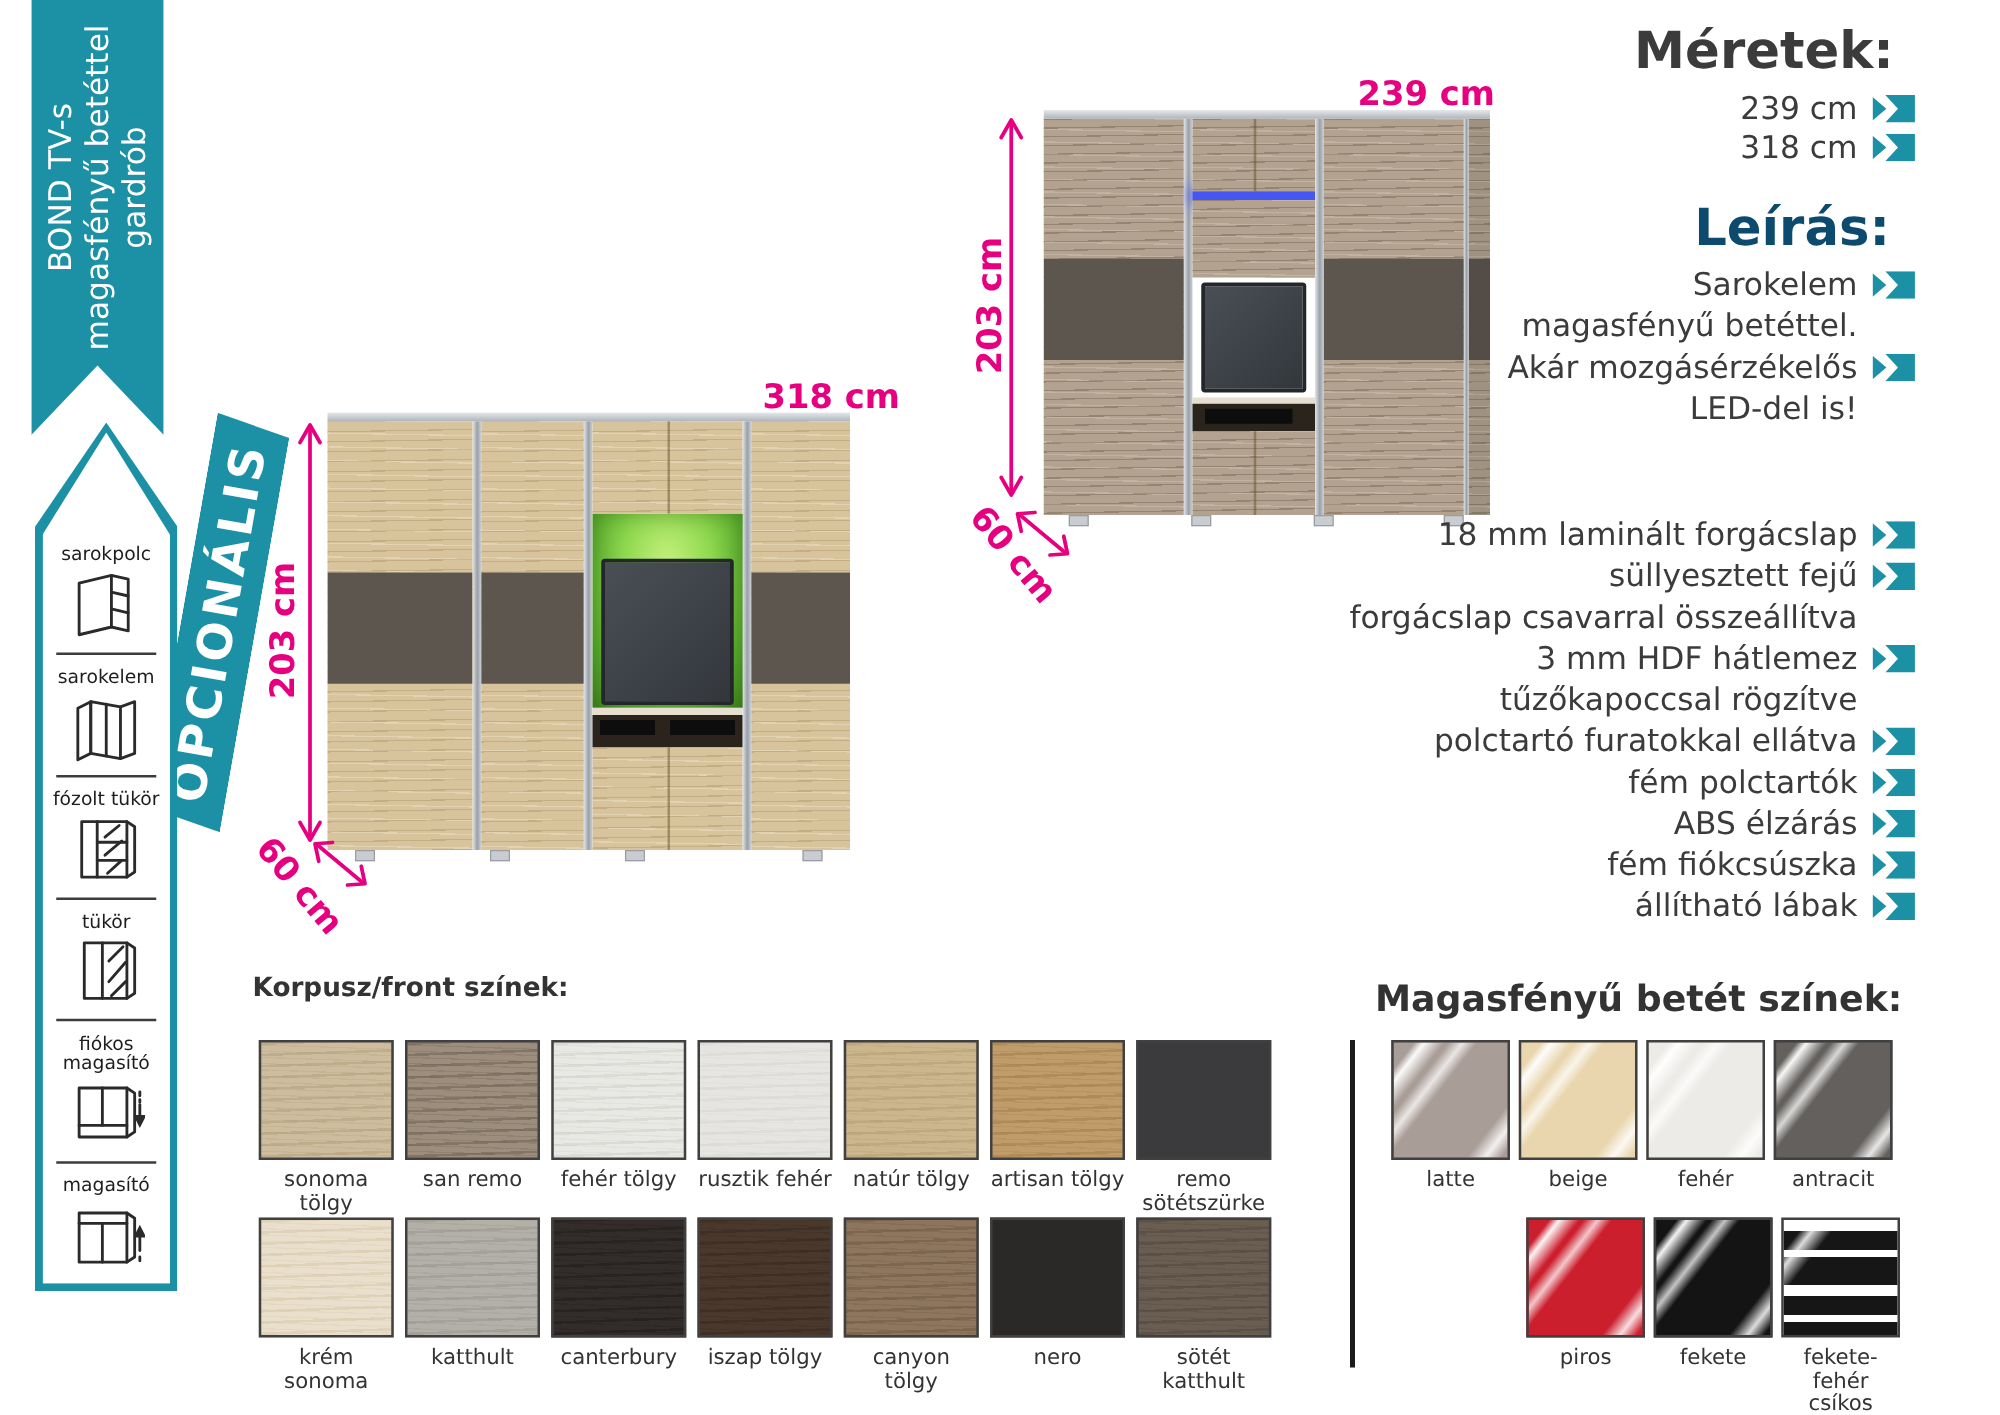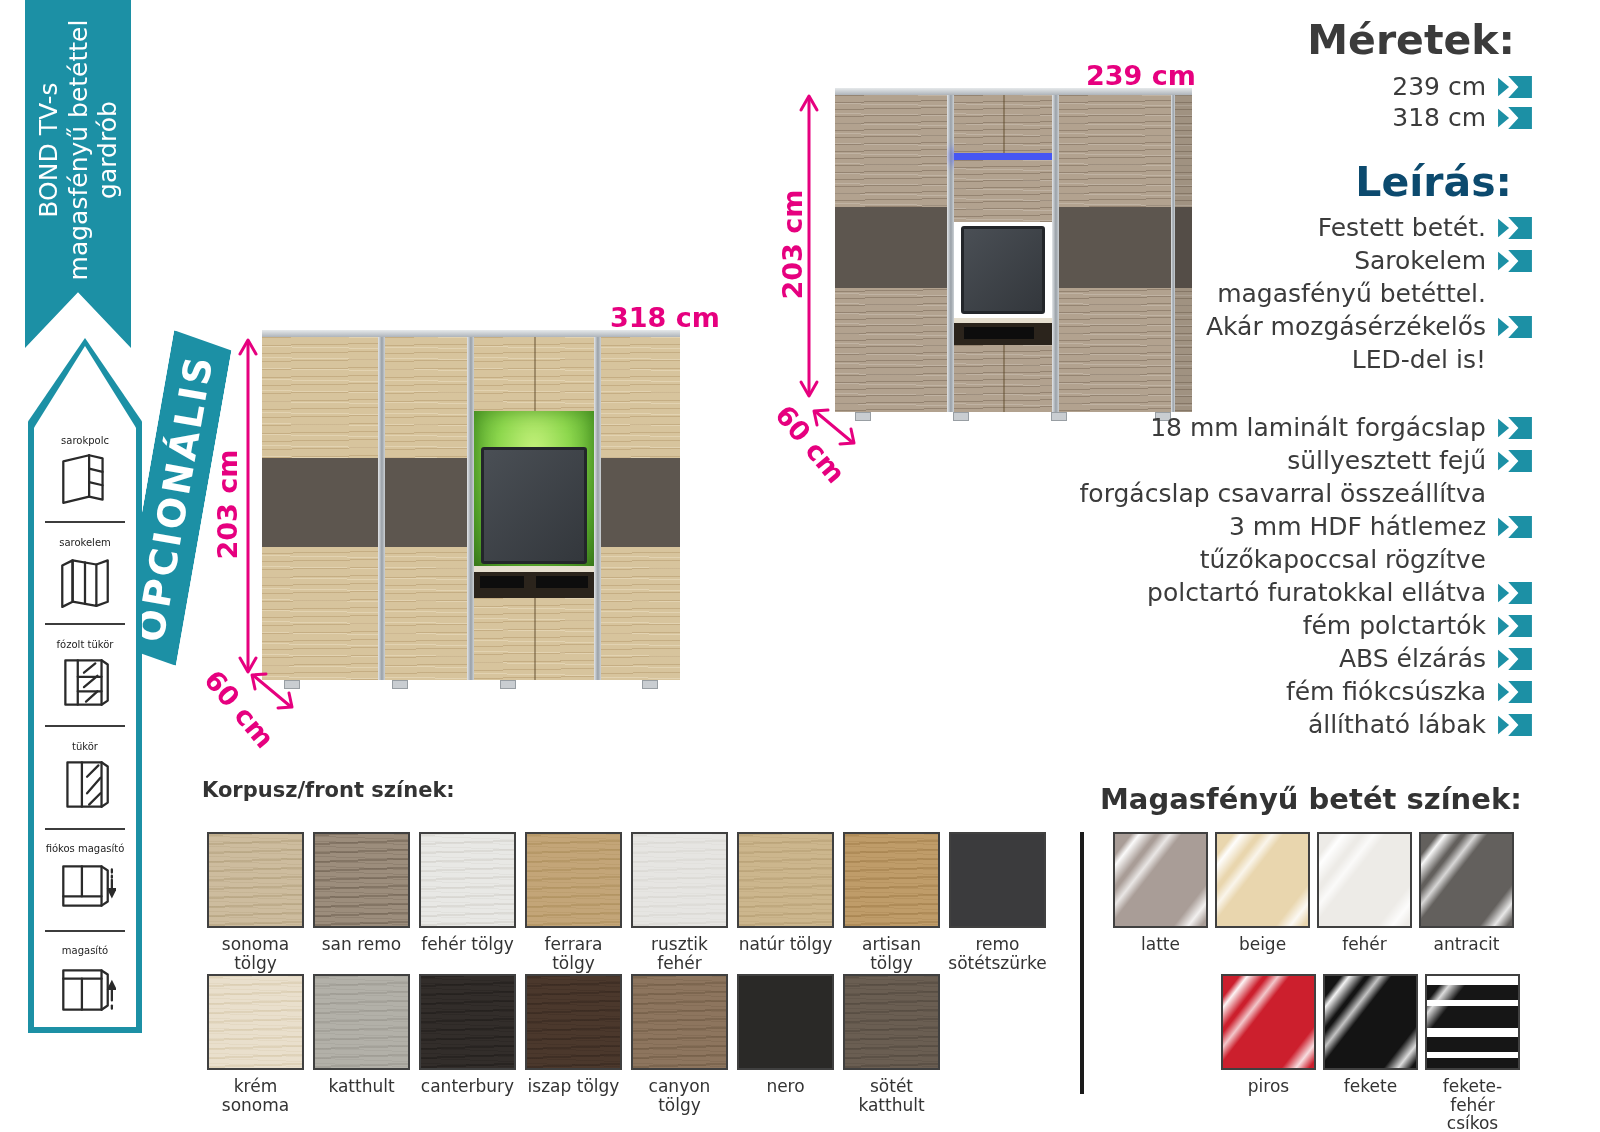--- a/index.html
+++ b/index.html
@@ -24,21 +24,21 @@
   .opt-band span{color:#fff;font-size:38px;font-weight:bold;letter-spacing:3px;}
 
   
   .sb-outer{position:absolute;left:28px;top:338px;width:114px;height:695px;background:var(--teal);
     clip-path:polygon(0 12%,50% 0,100% 12%,100% 100%,0 100%);z-index:2;}
   .sb-inner{position:absolute;left:6px;top:8px;right:6px;bottom:6px;background:#fff;
     clip-path:polygon(0 12%,50% 0,100% 12%,100% 100%,0 100%);}
   .sb-list{position:absolute;left:0;right:0;top:88px;bottom:4px;display:flex;flex-direction:column;
     align-items:center;justify-content:space-between;padding:2px 0 6px;}
   .sb-item{display:flex;flex-direction:column;align-items:center;}
-  .sb-label{font-size:10px;color:#1d1d1d;text-align:center;line-height:1.05;}
+  .sb-label{font-size:15px;color:#1d1d1d;text-align:center;line-height:1.05;}
   .sb-icon svg{display:block;margin-top:2px;}
   .sb-div{width:78%;height:2px;background:#3c3c3c;}
 
   
   .h-meretek{position:absolute;top:16px;right:85px;font-size:41px;font-weight:bold;color:#3b3b3b;}
   .h-leiras{position:absolute;top:158px;right:88px;font-size:41px;font-weight:bold;color:#0c4a6e;}
   .spec-col{position:absolute;right:68px;display:flex;flex-direction:column;}
   .col-meretek{top:71px;}
   .col-leiras{top:211px;}
   .col-specs{top:411px;align-items:flex-end;}
@@ -89,21 +89,21 @@
   .dim-rot50{transform:rotate(50deg);text-align:center;}
   .dim-svg{position:absolute;overflow:visible;}
   .dim-svg path,.dim-svg line{stroke:var(--magenta);stroke-width:3;fill:none;stroke-linecap:round;stroke-linejoin:round;}
 
   
   .h-korpusz{position:absolute;left:202px;top:778px;font-size:21px;font-weight:bold;color:#333;}
   .h-betet{position:absolute;left:1100px;top:782px;width:424px;text-align:left;font-size:29px;font-weight:bold;color:#333;}
   .sw-row{position:absolute;display:flex;gap:9px;}
   .sw-row.betet{gap:7px;}
   .sw-cell{display:flex;flex-direction:column;align-items:center;}
-  .korpusz .sw-cell{width:97px;}
+  .korpusz .sw-cell{width:108px;}
   .betet .sw-cell{width:95px;}
   .sw{width:100%;height:96px;border:2px solid #404040;}
   .sw-label{margin-top:7px;font-size:17px;text-align:center;line-height:1.1;color:#333;}
   .divider{position:absolute;left:1080px;top:832px;width:4px;height:262px;background:#1b1b1b;}
 </style>
 </head>
 <body>
 
 <div class="page">
 
@@ -317,29 +317,20 @@
           <svg viewBox="0 0 40 26" fill="var(--teal)">
             <path d="M0 2 L13 13 L0 24 Z"></path>
             <path d="M12 0 H40 V26 H12 L24 13 Z"></path>
           </svg>
         </span>
       </div>
     </div>
   <div class="h-leiras">Leírás:</div>
   <div class="spec-col col-leiras">
       <div class="spec-row">
-        <span class="spec-text">Festett betét.</span>
-        <span class="flag">
-          <svg viewBox="0 0 40 26" fill="var(--teal)">
-            <path d="M0 2 L13 13 L0 24 Z"></path>
-            <path d="M12 0 H40 V26 H12 L24 13 Z"></path>
-          </svg>
-        </span>
-      </div>
-      <div class="spec-row">
         <span class="spec-text">Sarokelem</span>
         <span class="flag">
           <svg viewBox="0 0 40 26" fill="var(--teal)">
             <path d="M0 2 L13 13 L0 24 Z"></path>
             <path d="M12 0 H40 V26 H12 L24 13 Z"></path>
           </svg>
         </span>
       </div>
       <div class="spec-row">
         <span class="spec-text">magasfényű betéttel.</span>
@@ -448,24 +439,20 @@
         <div class="sw" style="background-color:#cdbc9e;background-image:repeating-linear-gradient(178deg,#a8956f66 0 2px,rgba(0,0,0,0) 2px 9px),repeating-linear-gradient(182deg,#a8956f33 0 1px,rgba(0,0,0,0) 1px 5px)"></div>
         <div class="sw-label">sonoma tölgy</div>
       </div>
       <div class="sw-cell">
         <div class="sw" style="background-color:#9c8d7c;background-image:repeating-linear-gradient(178deg,#5f514266 0 2px,rgba(0,0,0,0) 2px 9px),repeating-linear-gradient(182deg,#5f514233 0 1px,rgba(0,0,0,0) 1px 5px)"></div>
         <div class="sw-label">san remo</div>
       </div>
       <div class="sw-cell">
         <div class="sw" style="background-color:#e8e8e5;background-image:repeating-linear-gradient(178deg,#c9c6bf66 0 2px,rgba(0,0,0,0) 2px 9px),repeating-linear-gradient(182deg,#c9c6bf33 0 1px,rgba(0,0,0,0) 1px 5px)"></div>
         <div class="sw-label">fehér tölgy</div>
-      </div>
-      <div class="sw-cell">
-        <div class="sw" style="background-color:#c3a578;background-image:repeating-linear-gradient(178deg,#a3854f66 0 2px,rgba(0,0,0,0) 2px 9px),repeating-linear-gradient(182deg,#a3854f33 0 1px,rgba(0,0,0,0) 1px 5px)"></div>
-        <div class="sw-label">ferrara tölgy</div>
       </div>
       <div class="sw-cell">
         <div class="sw" style="background-color:#e6e5e2;background-image:repeating-linear-gradient(178deg,#d2d0ca66 0 2px,rgba(0,0,0,0) 2px 9px),repeating-linear-gradient(182deg,#d2d0ca33 0 1px,rgba(0,0,0,0) 1px 5px)"></div>
         <div class="sw-label">rusztik fehér</div>
       </div>
       <div class="sw-cell">
         <div class="sw" style="background-color:#ccb68d;background-image:repeating-linear-gradient(178deg,#ac946866 0 2px,rgba(0,0,0,0) 2px 9px),repeating-linear-gradient(182deg,#ac946833 0 1px,rgba(0,0,0,0) 1px 5px)"></div>
         <div class="sw-label">natúr tölgy</div>
       </div>
       <div class="sw-cell">

